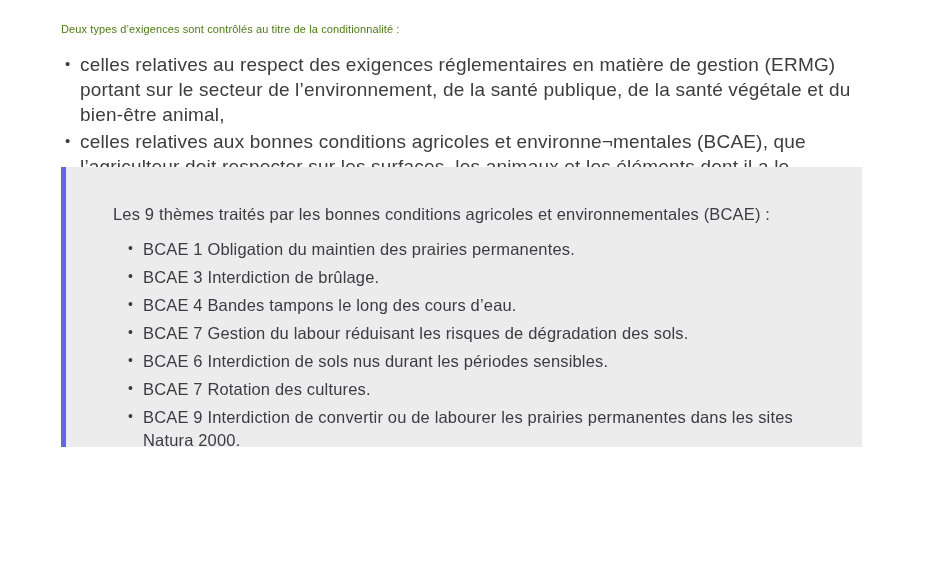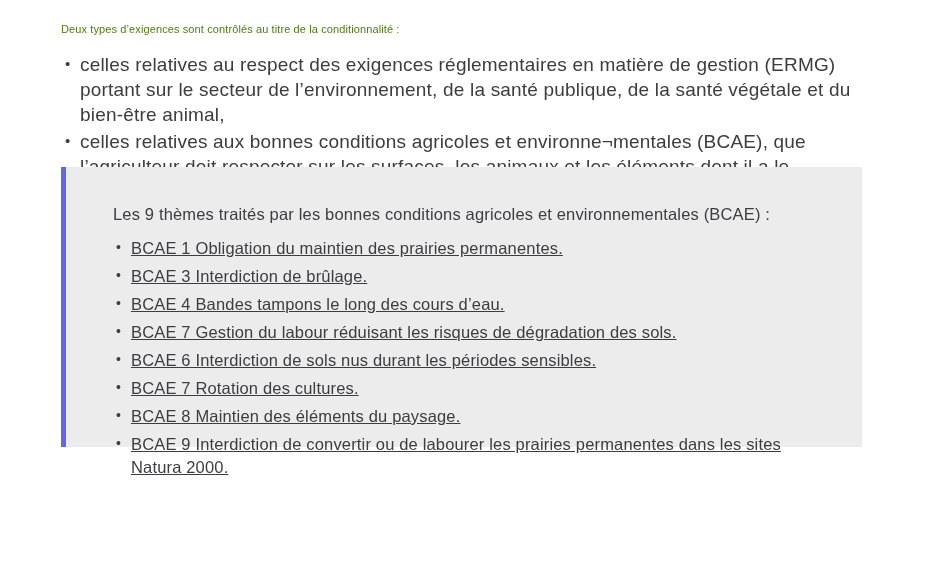--- a/index.html
+++ b/index.html
@@ -82,24 +82,23 @@
   }
   .callout-title {
     font-size: 16.5px;
     line-height: 24px;
     color: #3c3c41;
     margin: 0 0 11px 0;
     letter-spacing: 0.01em;
   }
 
   .bcae-list {
-    margin: 0;
+    margin: 12px;
     padding: 0;
     list-style: none;
-    text-decoration: underline;
   }
   .bcae-list > li {
     position: relative;
     padding-left: 18px;
     font-size: 16.5px;
     line-height: 23px;
     color: #3c3c41;
     margin: 0 0 5px 0;
     letter-spacing: 0.01em;
   }
@@ -132,19 +131,18 @@
     <div class="callout-inner">
       <p class="callout-title">Les 9 thèmes traités par les bonnes conditions agricoles et environnementales (BCAE) :</p>
 
       <ul class="bcae-list">
         <li>BCAE 1 Obligation du maintien des prairies permanentes.</li>
         <li>BCAE 3 Interdiction de brûlage.</li>
         <li>BCAE 4 Bandes tampons le long des cours d’eau.</li>
         <li>BCAE 7 Gestion du labour réduisant les risques de dégradation des sols.</li>
         <li>BCAE 6 Interdiction de sols nus durant les périodes sensibles.</li>
         <li>BCAE 7 Rotation des cultures.</li>
-        <li>BCAE 8 Maintien des éléments du paysage.</li>
         <li>BCAE 9 Interdiction de convertir ou de labourer les prairies permanentes dans les sites Natura 2000.</li>
       </ul>
     </div>
   </section>
 
 </div>
 
 </body></html>

